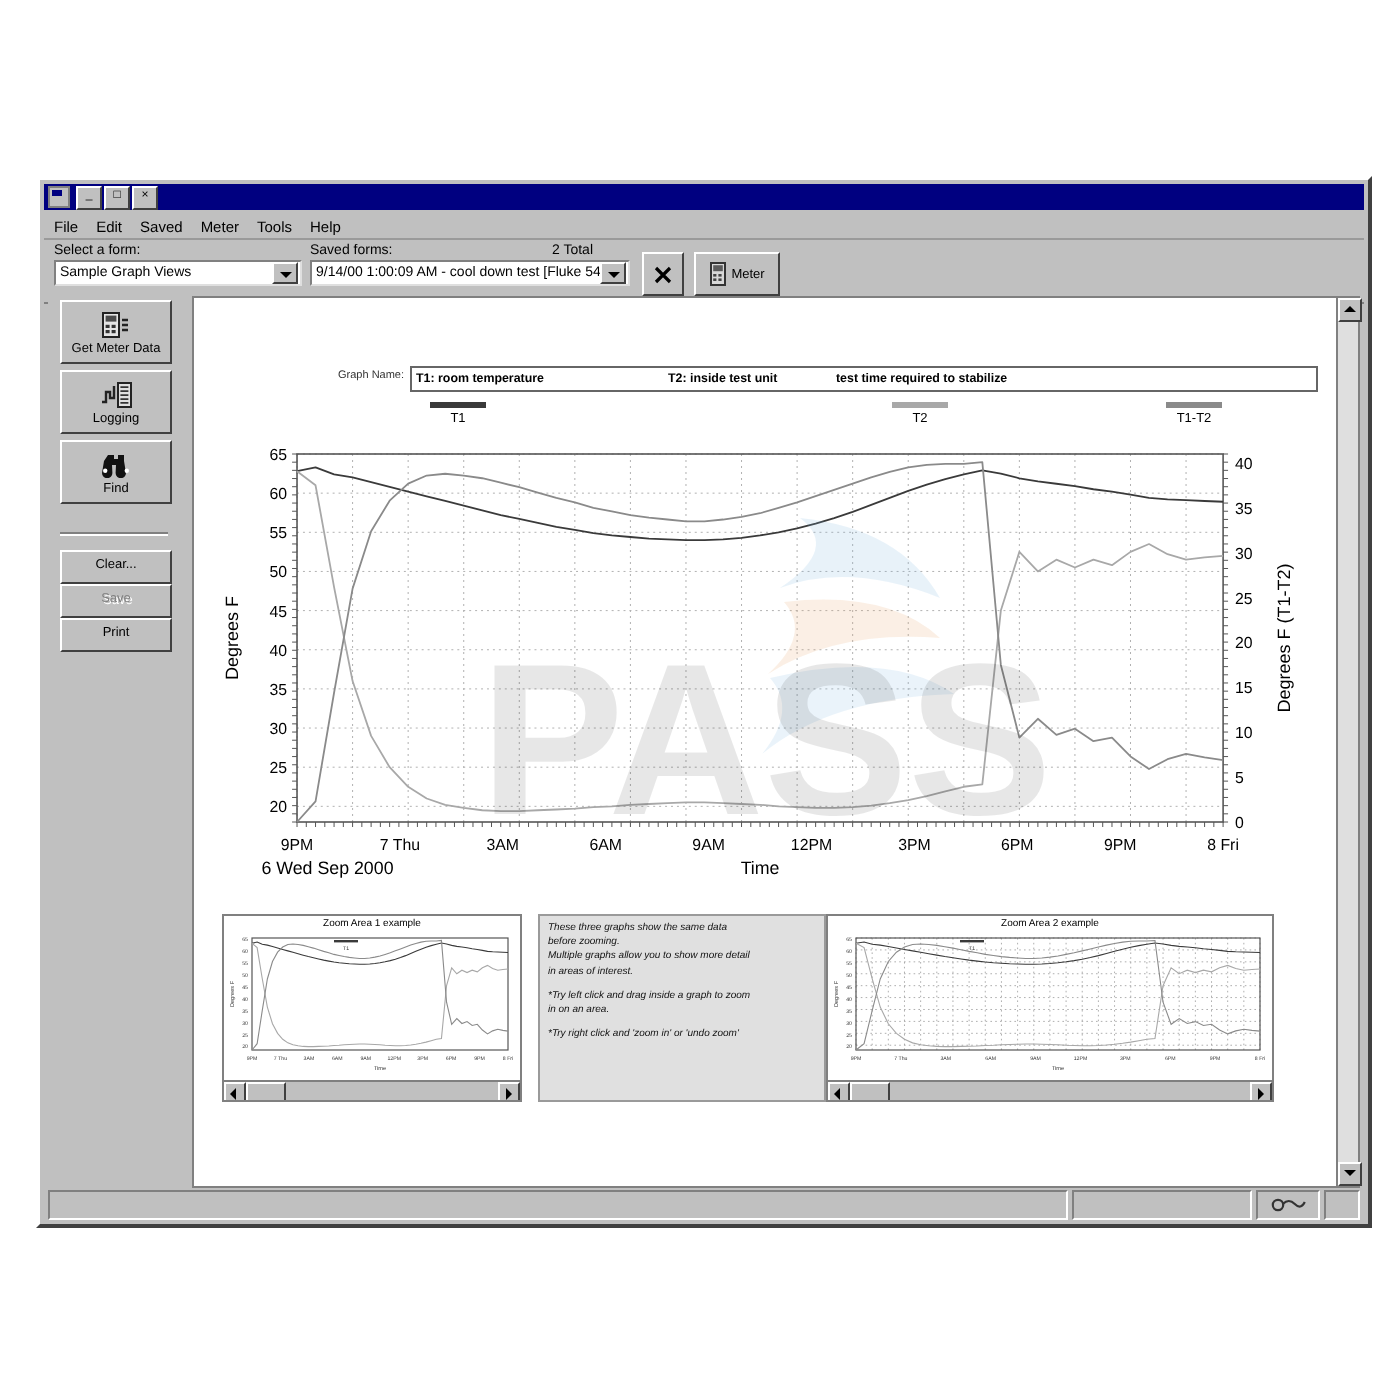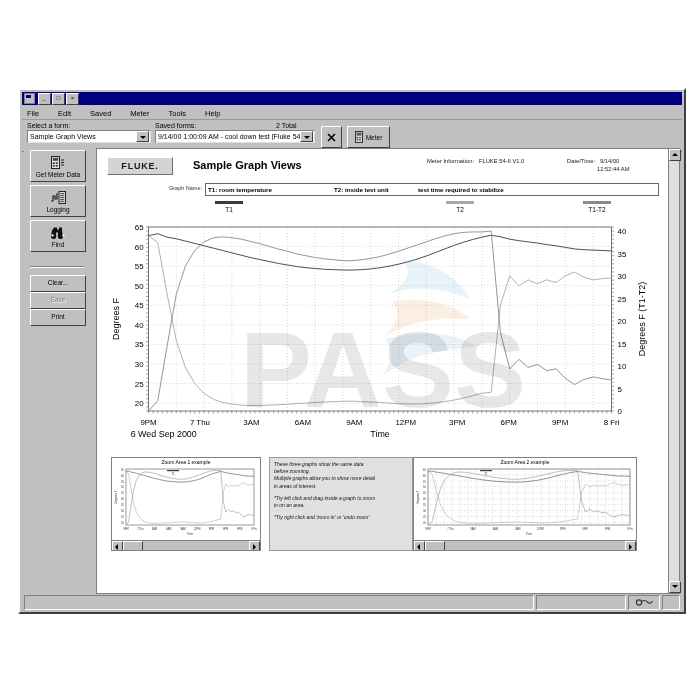--- a/index.html
+++ b/index.html
@@ -13,21 +13,21 @@
   .titlebar{height:13px;margin:2px 2px 0 2px;background:#000080;display:flex;align-items:center;padding:0 2px;}
   .tb-ico{width:9px;height:9px;background:#c0c0c0;border:1px solid #808080;margin-right:3px;position:relative;flex:none;}
   .tb-ico:after{content:"";position:absolute;left:1px;top:1px;width:5px;height:3px;background:#000080;}
   .tb-title{color:#ffffff;font-size:7.5px;font-weight:bold;white-space:nowrap;overflow:hidden;
             flex:1;letter-spacing:-0.1px;}
   .tb-btns{display:flex;gap:1px;flex:none;}
   .tb-btn{width:11px;height:10px;background:#c0c0c0;border-top:1px solid #ffffff;border-left:1px solid #ffffff;
           border-right:1px solid #404040;border-bottom:1px solid #404040;font-size:6px;line-height:8px;
           text-align:center;color:#000;}
 
-  .menubar{height:12px;margin:2px 2px 0 2px;display:flex;align-items:center;gap:19px;padding-left:5px;
+  .menubar{height:12px;margin:2px 2px 0 2px;display:flex;align-items:center;gap:9px;padding-left:5px;
            border-bottom:1px solid #9a9a9a;}
   .menu{font-size:7.5px;color:#000;}
 
   .toolbar{margin:1px 2px 0 2px;height:30px;position:relative;
            border-bottom:1px solid #808080;}
   .fld{position:absolute;}
   .fld .lbl{font-size:7px;color:#000;white-space:nowrap;}
   .combo{height:11px;background:#ffffff;border:1px solid #808080;border-right-color:#dfdfdf;border-bottom-color:#dfdfdf;
          display:flex;align-items:center;}
   .combo .val{flex:1;font-size:7px;padding-left:2px;white-space:nowrap;overflow:hidden;color:#000;}
@@ -216,38 +216,20 @@
         <div class="sbtn dis" style="top:144px;height:13px;padding-top:2px;">
           <span class="cap">Save</span>
         </div>
         <div class="sbtn" style="top:161px;height:13px;padding-top:2px;">
           <span class="cap">Print</span>
         </div>
       </div>
 
       <div class="page">
 
-        <div class="hdr">
-          <div class="fluke">
-            <span>FLUKE.</span>
-          </div>
-          <div class="ptitle">Sample Graph Views</div>
-          <div class="meta" style="left:330px;">
-            <span>Meter Information:</span>
-            &nbsp;
-            <span>FLUKE 54-II   V1.0</span>
-          </div>
-          <div class="meta" style="left:470px;">
-            <span>Date/Time:</span>
-            &nbsp;
-            <span>9/14/00</span>
-            <br>
-            <span style="margin-left:30px;display:inline-block;">12:52:44 AM</span>
-          </div>
-        </div>
 
         <div class="gname">
           <div class="gl">Graph Name:</div>
           <div class="gbox">
             <b style="margin-left:2px;width:126px;display:inline-block;">T1: room temperature</b>
             <b style="width:84px;display:inline-block;">T2: inside test unit</b>
             <b>test time required to stabilize</b>
           </div>
         </div>
 

